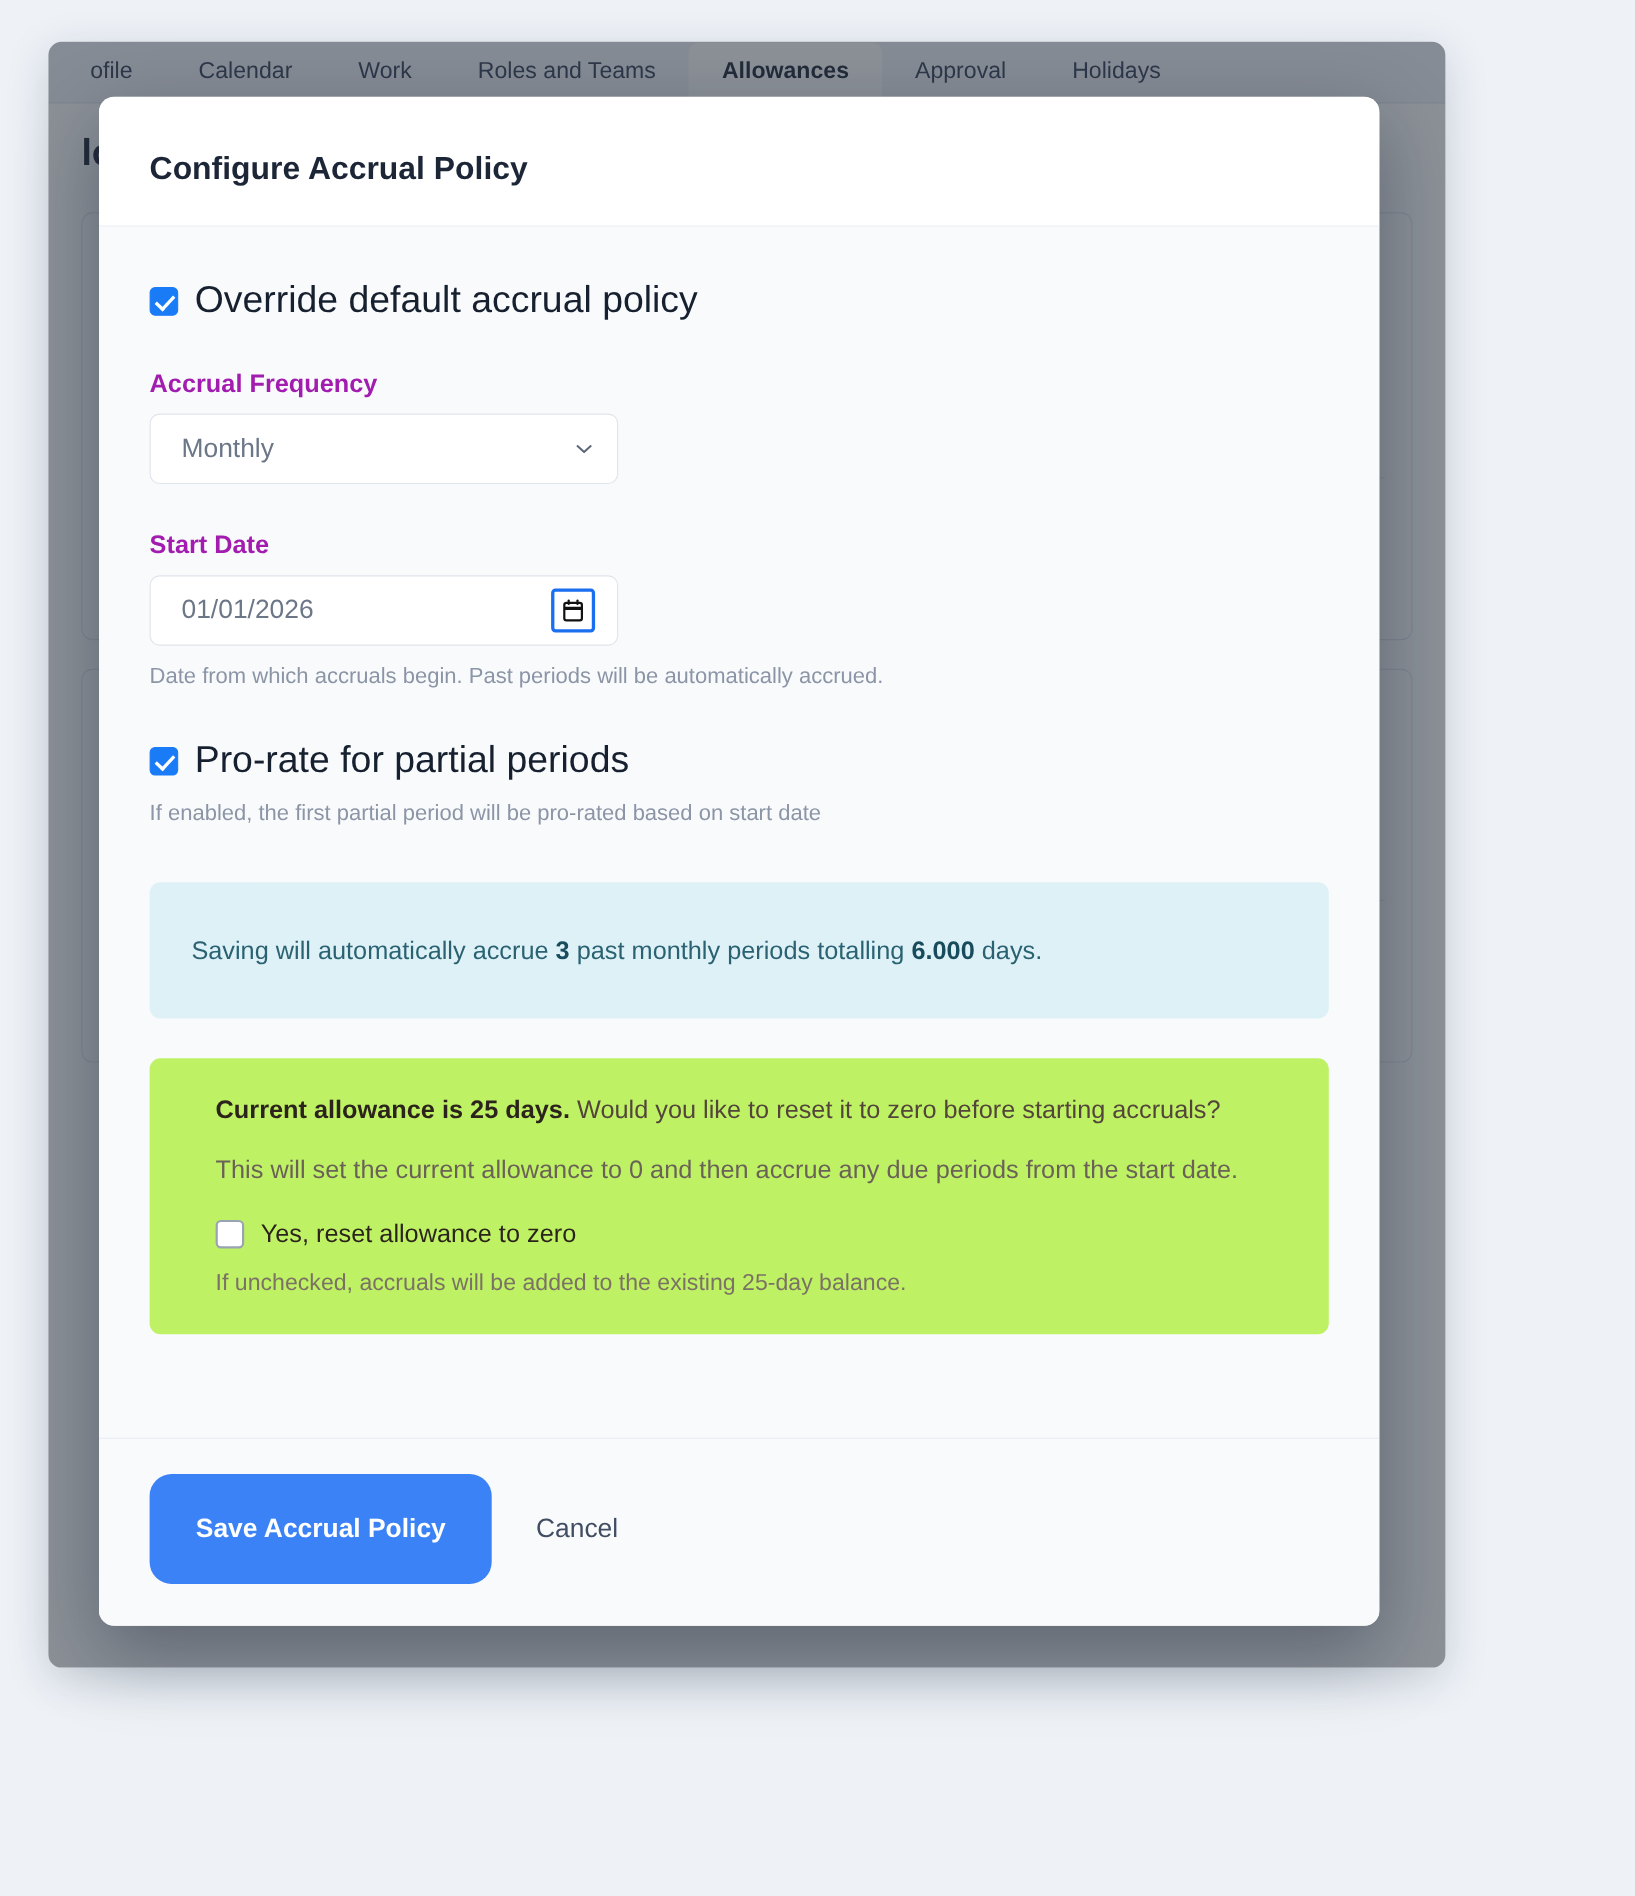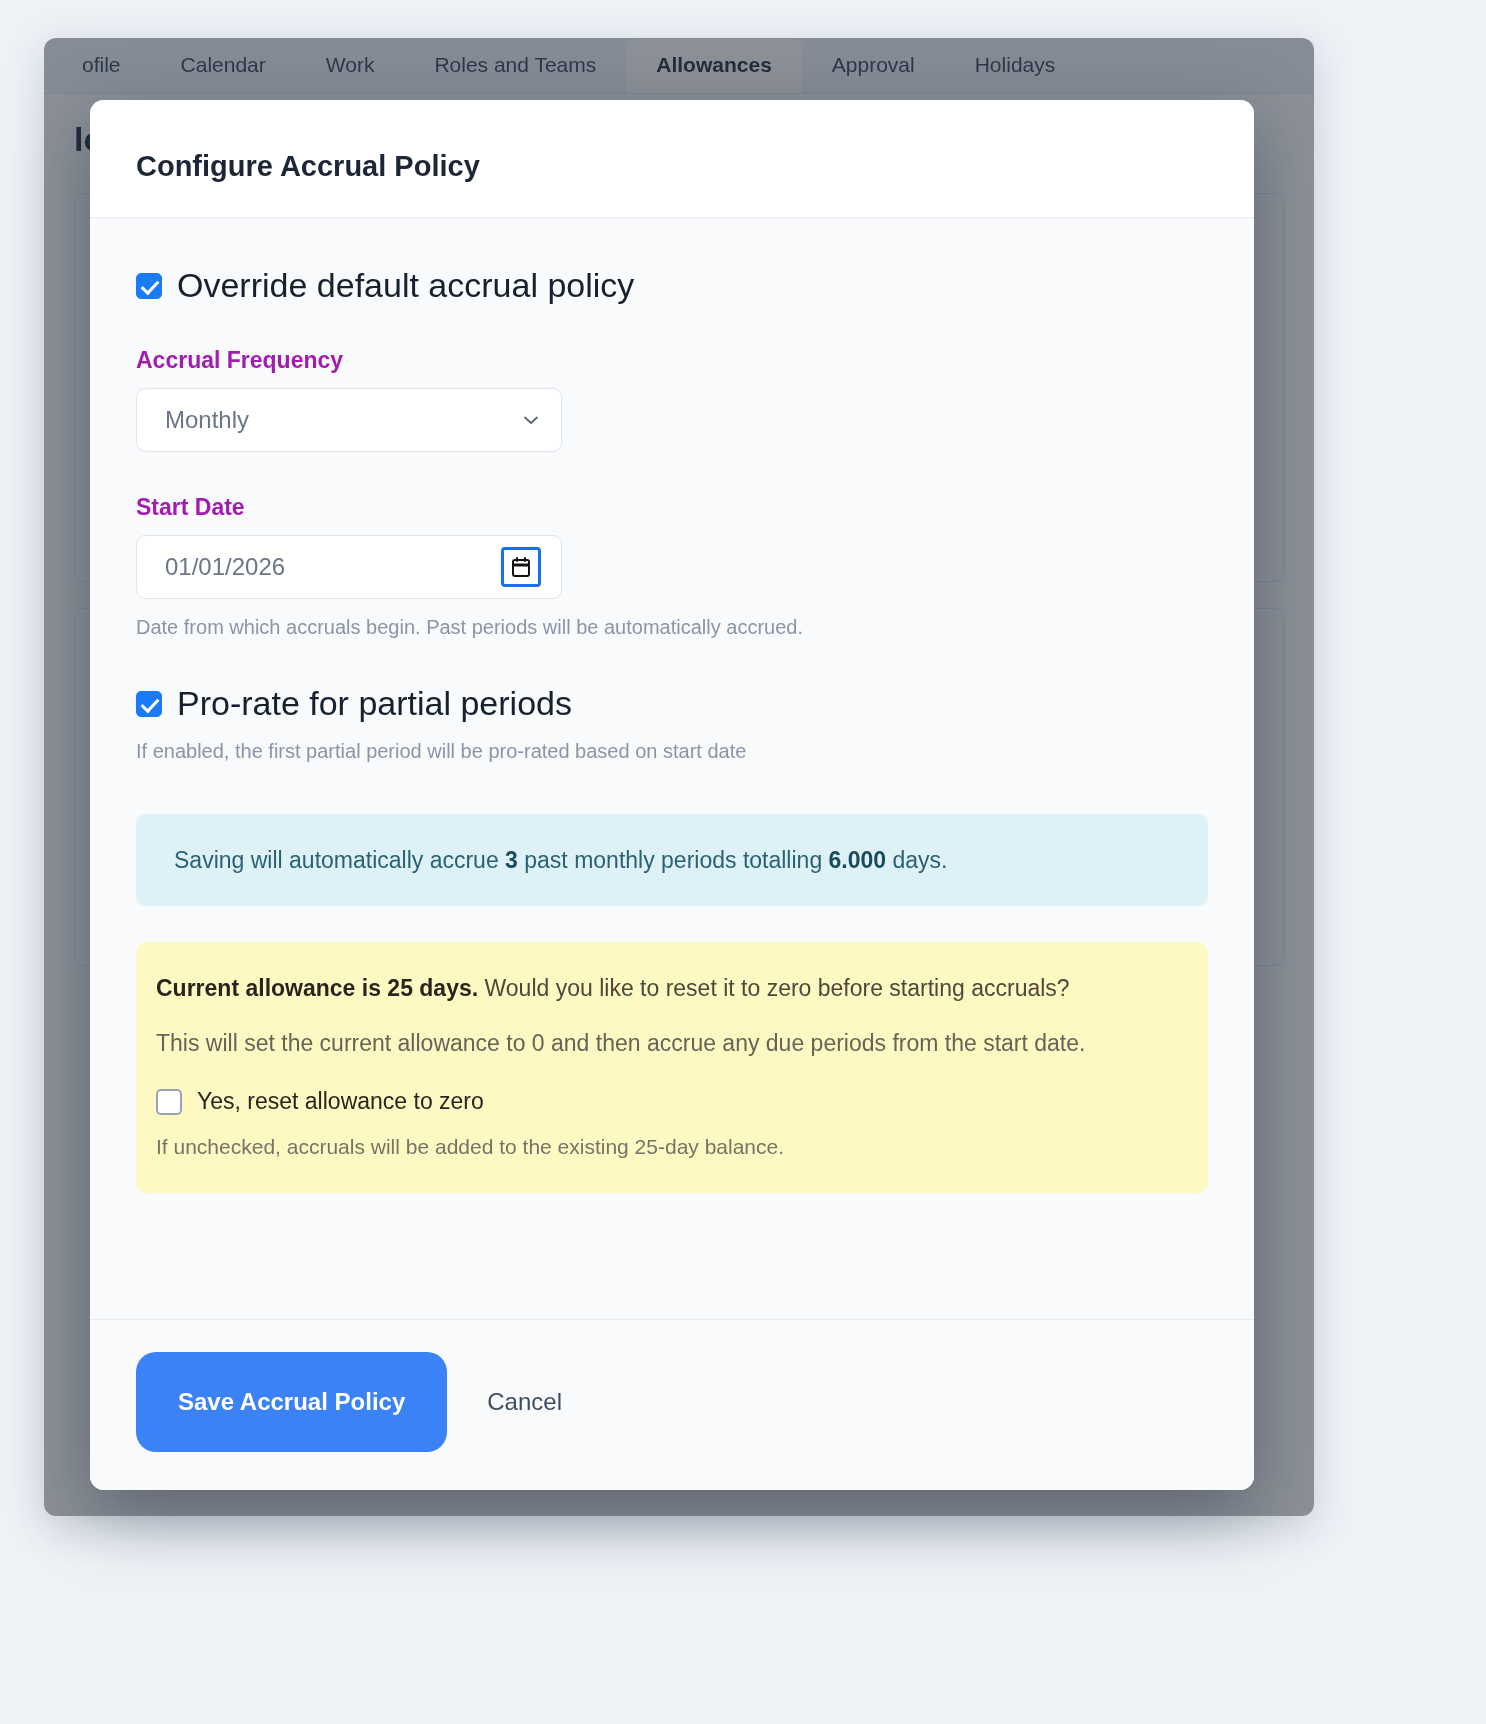--- a/index.html
+++ b/index.html
@@ -115,21 +115,21 @@
     width: 1270px;
     height: 1478px;
     background: rgba(46, 54, 68, 0.55);
     border-radius: 12px;
   }
 
   
   #modal {
     position: absolute;
     left: 90px;
-    top: 100px;
+    top: 88px;
     width: 1164px;
     height: 1390px;
     background: #ffffff;
     border-radius: 14px;
     box-shadow: 0 24px 70px rgba(10, 20, 40, 0.35);
     display: flex;
     flex-direction: column;
     overflow: hidden;
   }
 
@@ -233,35 +233,35 @@
     color: #8b95a6;
     margin-top: 14px;
     line-height: 1.45;
   }
 
   
   #info-banner {
     margin-top: 48px;
     background: #ddf1f7;
     border-radius: 10px;
-    padding: 30px 38px;
+    padding: 46px 38px;
   }
   #info-banner .txt {
     font-size: 23px;
     color: #2a6272;
     line-height: 1.4;
   }
   #info-banner b { color: #184c5c; }
 
   
   #warn-panel {
     margin-top: 36px;
-    background: #fef9c3;
+    background: #bef264;
     border-radius: 10px;
-    padding: 30px 38px 34px 20px;
+    padding: 30px 38px 34px 60px;
   }
   .warn-head {
     font-size: 23px;
     color: #53453a;
     line-height: 1.4;
     margin-bottom: 22px;
   }
   .warn-head b { color: #2c241c; font-weight: bold; }
   .warn-body {
     font-size: 23px;

